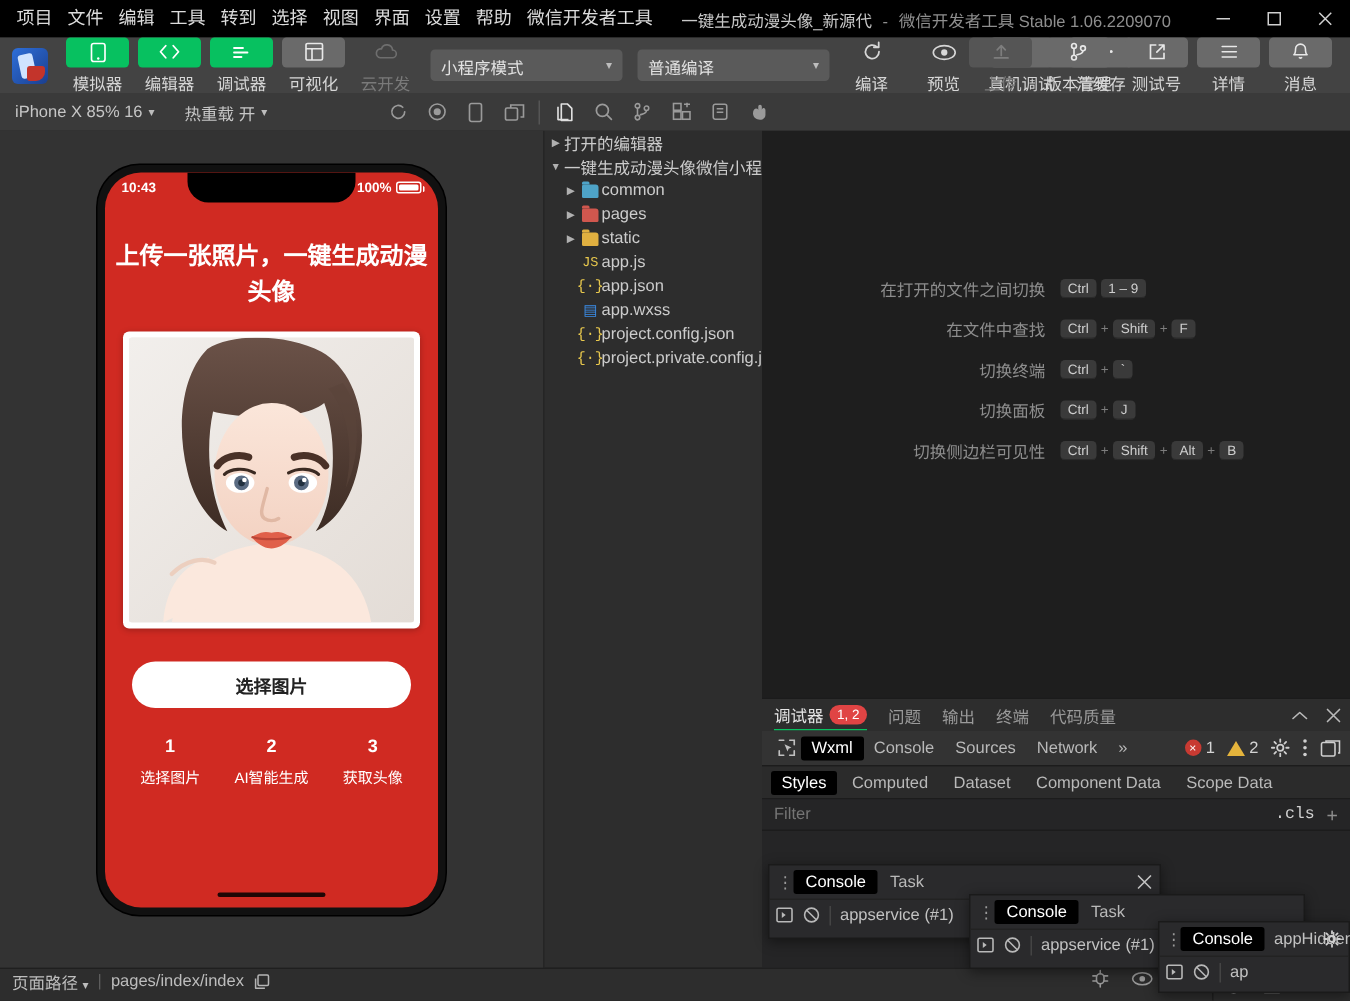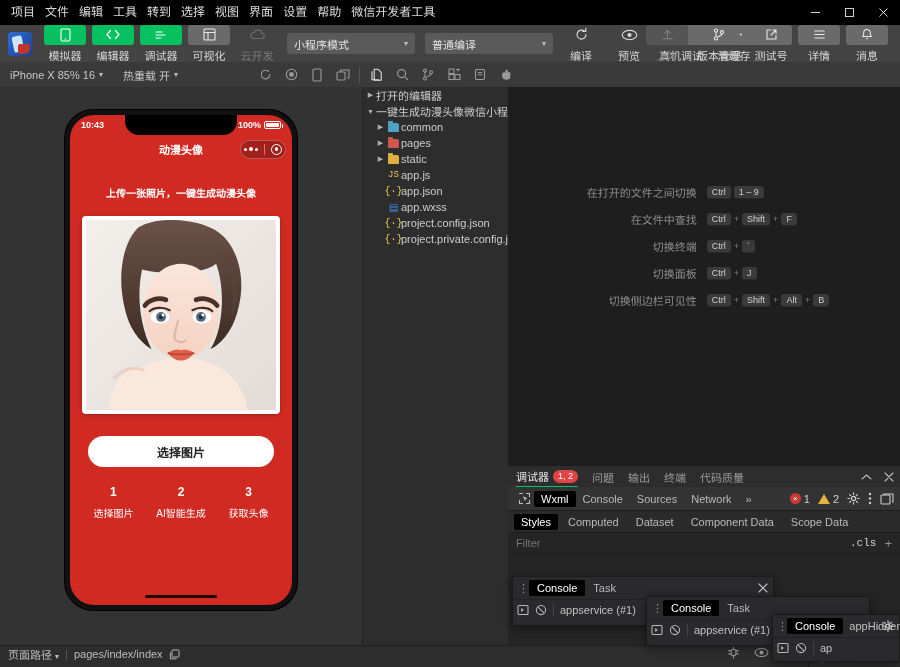--- a/index.html
+++ b/index.html
@@ -92,21 +92,21 @@
     position: absolute; right: 6px; width: 46px; height: 19px; border-radius: 10px;
     background: rgba(0,0,0,.22); border: .5px solid rgba(255,255,255,.25);
     display: flex; align-items: center; justify-content: space-around;
   }
   .caps-dots { display: flex; gap: 2px; align-items:center; }
   .caps-dots i { width: 3px; height: 3px; border-radius: 50%; background: #fff; display: block; }
   .caps-dots i.mid { width:4px; height:4px; }
   .caps-bar { width: .5px; height: 11px; background: rgba(255,255,255,.4); }
   .caps-o { width: 11px; height: 11px; border-radius: 50%; border: 1.4px solid #fff; display:flex; align-items:center; justify-content:center;}
   .caps-o:after { content:""; width:3.5px; height:3.5px; border-radius:50%; background:#fff;}
-  .headline { text-align: center; color: #fff; font-weight: bold; font-size: 10px; margin-top: 22px; }
+  .headline { text-align: center; color: #fff; font-weight: bold; font-size: 16px; margin-top: 22px; }
   .photo-wrap {
     margin: 16px auto 0; width: 198px; height: 198px; background: #fff;
     border-radius: 4px; padding: 4px; box-shadow: 0 1px 4px rgba(0,0,0,.25);
   }
   .photo { width: 100%; height: 100%; border-radius: 2px; overflow: hidden; background:#efe9e6; }
   .photo svg { display: block; width: 100%; height: 100%; }
   .pick-btn {
     width: 186px; height: 31px; margin: 22px auto 0; background: #fff;
     border-radius: 16px; display: flex; align-items: center; justify-content: center;
     color: #222; font-size: 12px; font-weight: bold;
@@ -195,20 +195,25 @@
     <div class="menu-item">文件</div>
     <div class="menu-item">编辑</div>
     <div class="menu-item">工具</div>
     <div class="menu-item">转到</div>
     <div class="menu-item">选择</div>
     <div class="menu-item">视图</div>
     <div class="menu-item">界面</div>
     <div class="menu-item">设置</div>
     <div class="menu-item">帮助</div>
     <div class="menu-item">微信开发者工具</div>
+    <div class="win-title">
+      <span>一键生成动漫头像_新源代</span>
+      <span class="dim title-sep">-</span>
+      <span class="dim">微信开发者工具 Stable 1.06.2209070</span>
+    </div>
     <div class="win-ctrls">
       <div class="win-btn">
         <svg width="11" height="11" viewBox="0 0 11 11">
             <path d="M1 5.5h9" stroke="currentColor" stroke-width="1" fill="none"></path>
           </svg>
       </div>
       <div class="win-btn">
         <svg width="11" height="11" viewBox="0 0 11 11">
             <rect x="1.5" y="1.5" width="8" height="8" stroke="currentColor" stroke-width="1" fill="none"></rect>
           </svg>
@@ -447,32 +452,20 @@
     <div class="sim-col">
       <div class="phone">
         <div class="screen">
           <div class="notch"></div>
           <div class="statbar">
             <span>10:43</span>
             <span class="batt">
               <span>100%</span>
               <span class="batt-box"></span>
             </span>
-          </div>
-          <div class="navbar">
-            <div class="nav-title">动漫头像</div>
-            <div class="capsule">
-              <span class="caps-dots">
-                  <i></i>
-                  <i class="mid"></i>
-                  <i></i>
-                </span>
-              <span class="caps-bar"></span>
-              <span class="caps-o"></span>
-            </div>
           </div>
           <div class="headline">上传一张照片，一键生成动漫头像</div>
           <div class="photo-wrap">
             <div class="photo">
               <svg viewBox="0 0 200 200" preserveAspectRatio="xMidYMid slice">
                 <defs>
                   <linearGradient id="bg" x1="0" y1="0" x2="1" y2="1">
                     <stop offset="0%" stop-color="#f2efec"></stop>
                       <stop offset="100%" stop-color="#e3dcd6"></stop>
                   </linearGradient>

